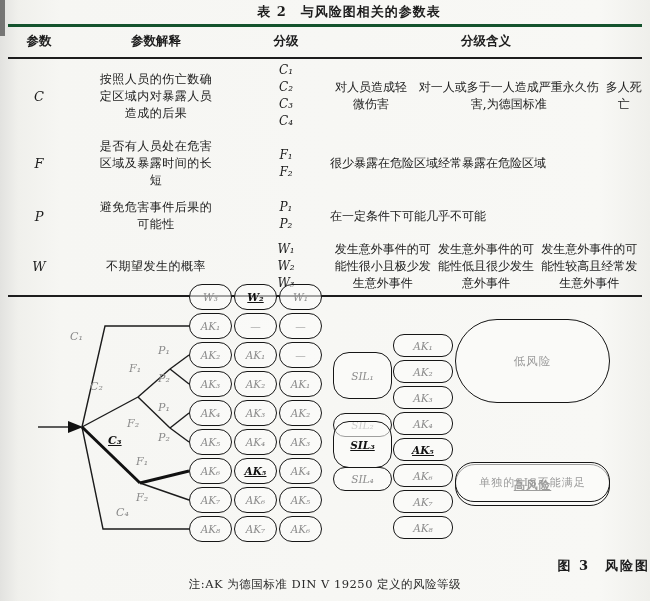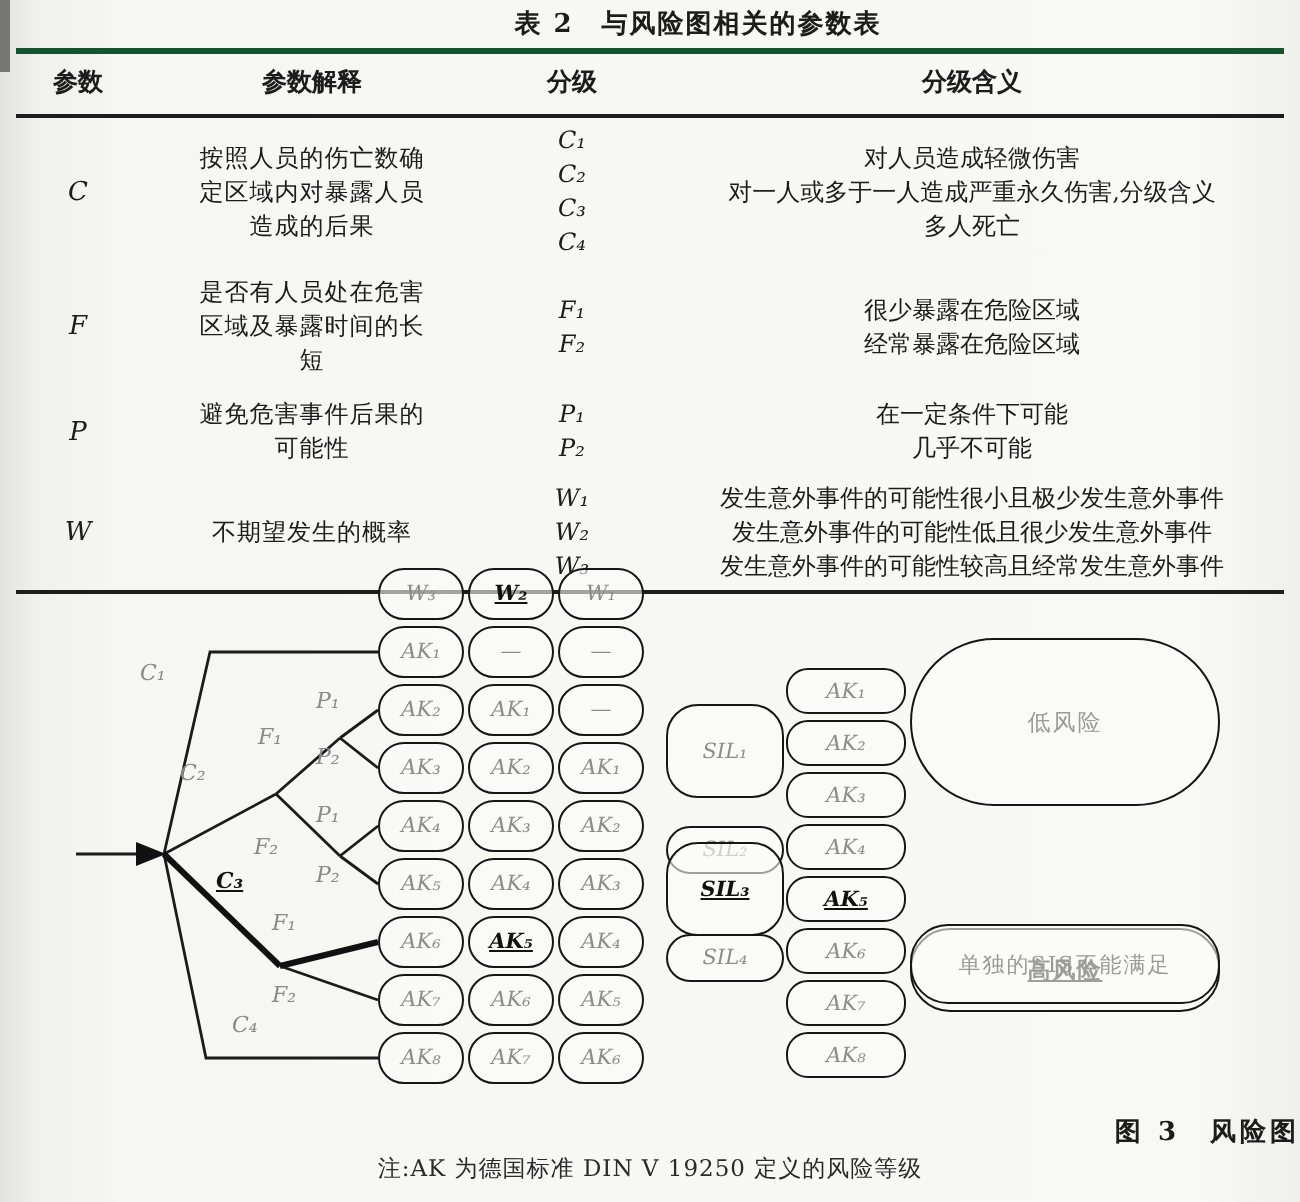--- a/index.html
+++ b/index.html
@@ -13,21 +13,21 @@
   
   .tbl-title{ text-align:center;font-weight:bold;font-size:13px;padding-top:3px;letter-spacing:1px;padding-left:48px;}
   .tbl{margin:3px 8px 0 8px;border-top:3px solid #14532d;border-bottom:2px solid #1d1d1d;}
   .thead{display:grid;grid-template-columns:62px 172px 88px 1fr;border-bottom:2px solid #1d1d1d;padding:6px 0 7px 0;}
   .th{text-align:center;font-weight:bold;font-size:12.5px;}
   .prow{display:grid;grid-template-columns:62px 172px 88px 1fr;align-items:center;padding:3px 0;}
   .c-param{text-align:center;font-style:italic;font-size:13px;}
   .c-expl{width:122px;margin:2px auto;text-align:center;font-size:12px;line-height:17px;letter-spacing:.5px;}
   .c-grade{display:flex;flex-direction:column;}
   .c-grade div{text-align:center;font-style:italic;font-size:12px;line-height:17px;}
-  .c-mean{display:flex;flex-direction:column;}
+  .c-mean{display:flex;flex-direction:row;}
   .c-mean div{text-align:center;font-size:12px;line-height:17px;}
   
   .tree-svg{position:absolute;left:0;top:0;width:650px;height:601px;}
   .tlabel{position:absolute;font-style:italic;font-size:11px;color:#8a8a8a;}
   .tlabel.sel{color:#111;font-weight:bold;text-decoration:underline;}
   .rgrid{position:absolute;left:189px;top:284px;display:grid;
          grid-template-columns:repeat(3,43px);grid-auto-rows:26px;column-gap:2px;row-gap:3px;}
   .gc{border:1.6px solid #161616;border-radius:13px;display:flex;align-items:center;justify-content:center;
       font-style:italic;font-size:10.5px;color:#8c8c8c;background:rgba(252,252,250,.6);}
   .gc.sel{color:#111;font-weight:bold;text-decoration:underline;}
@@ -62,21 +62,21 @@
     <div class="c-param">C</div>
     <div class="c-expl">按照人员的伤亡数确定区域内对暴露人员造成的后果</div>
     <div class="c-grade">
       <div>C₁</div>
       <div>C₂</div>
       <div>C₃</div>
       <div>C₄</div>
     </div>
     <div class="c-mean">
       <div>对人员造成轻微伤害</div>
-      <div>对一人或多于一人造成严重永久伤害,分级含义</div>
+      <div>对一人或多于一人造成严重永久伤害,为德国标准</div>
       <div>多人死亡</div>
     </div>
   </div>
 
   <div class="prow">
     <div class="c-param">F</div>
     <div class="c-expl">是否有人员处在危害区域及暴露时间的长短</div>
     <div class="c-grade">
       <div>F₁</div>
       <div>F₂</div>

